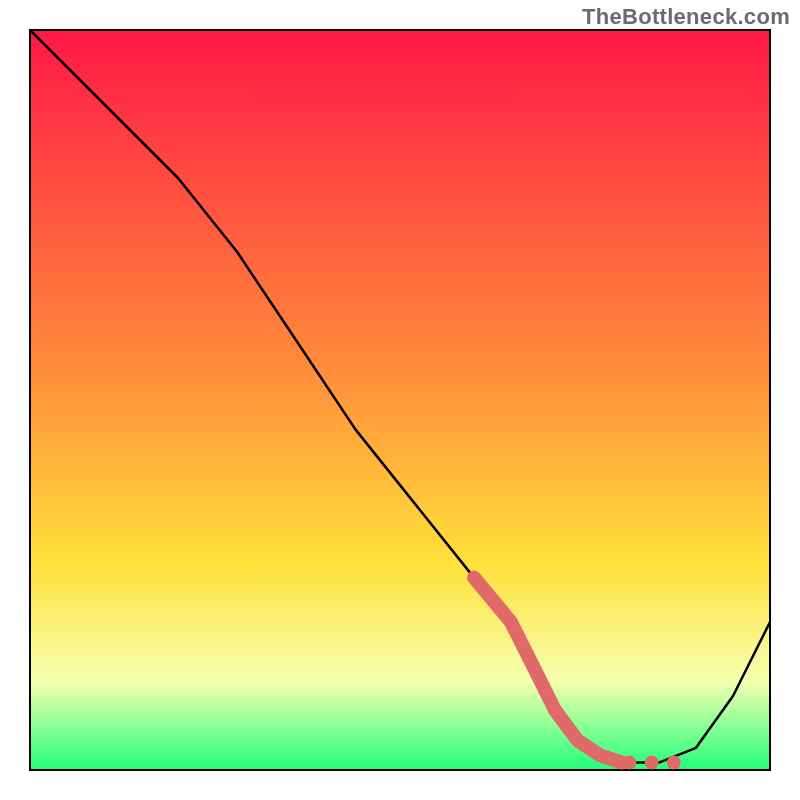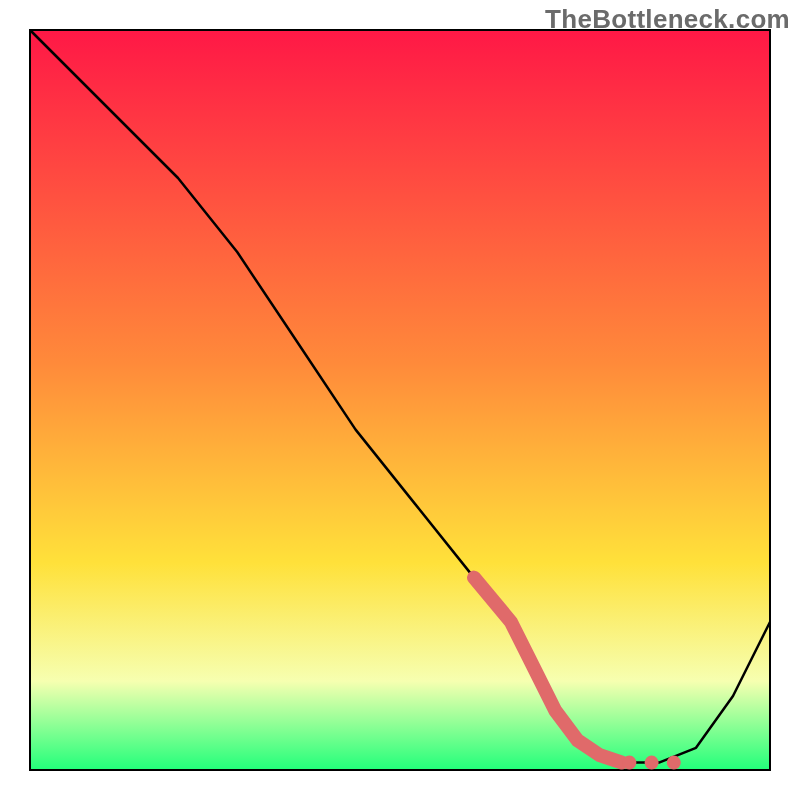--- a/index.html
+++ b/index.html
@@ -14,21 +14,21 @@
   .frame {
     position: relative;
     width: 800px;
     height: 800px;
     box-sizing: border-box;
   }
   .watermark {
     position: absolute;
     top: 4px;
     right: 10px;
-    font-size: 26px;
+    font-size: 22px;
     font-weight: 600;
     color: #6b6b6b;
     letter-spacing: 0.3px;
   }
   svg {
     position: absolute;
     left: 0;
     top: 0;
   }
 </style>

